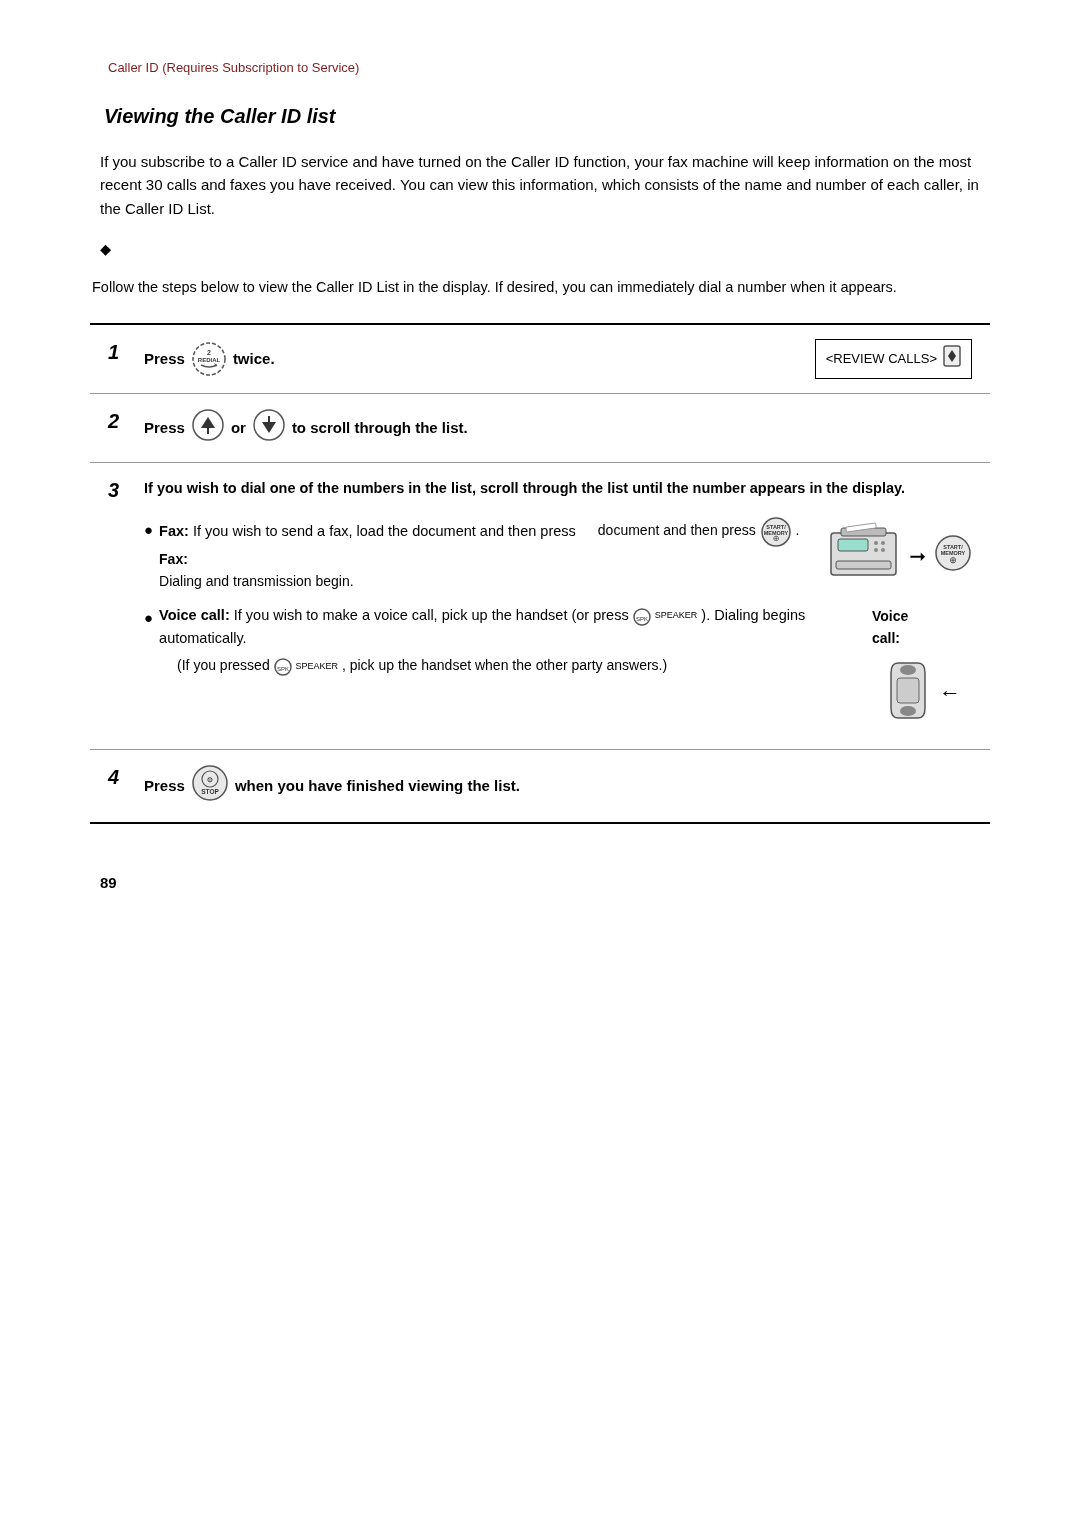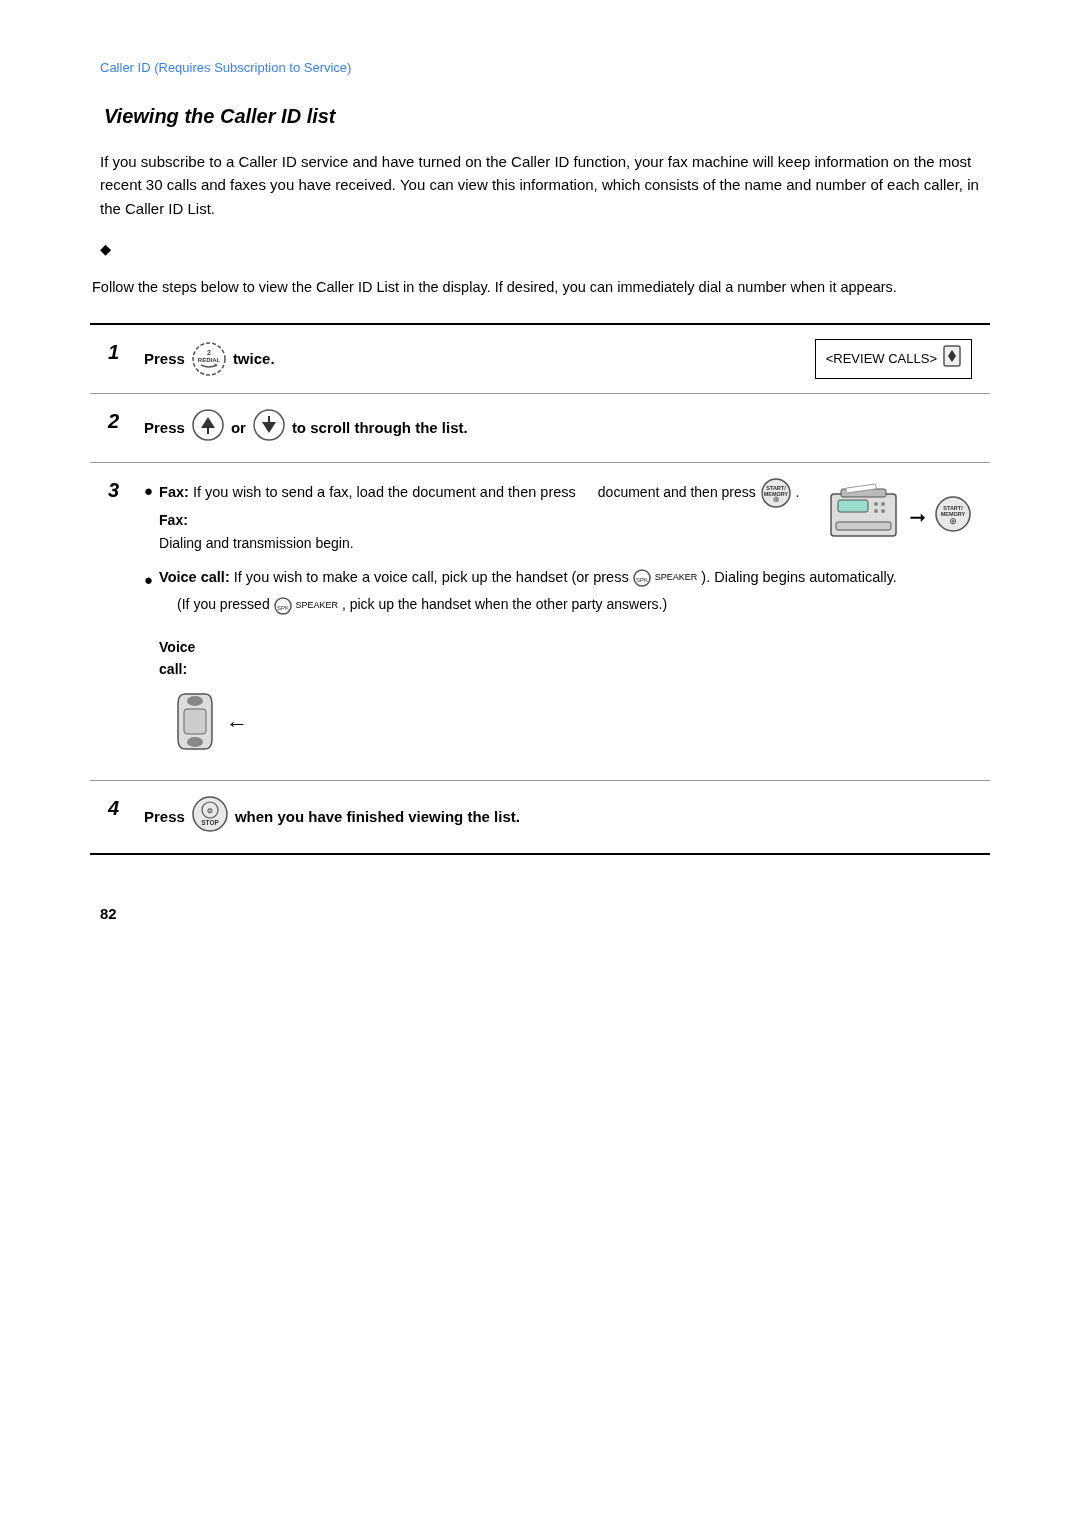--- a/index.html
+++ b/index.html
@@ -7,23 +7,23 @@
       background: #fff;
       font-family: Arial, Helvetica, sans-serif;
       font-size: 15px;
       color: #000;
       width: 1080px;
       min-height: 1528px;
       padding: 60px 90px 60px 90px;
     }
     .page-header {
       font-size: 13px;
-      color: #3b82f6;
+      color: #7f1d1d;
       margin-bottom: 30px;
-      margin-left: 10px;
+      margin-left: 18px;
     }
     .section-title {
       font-style: italic;
       font-weight: bold;
       font-size: 20px;
       margin-bottom: 22px;
       margin-left: 14px;
     }
     .intro-text {
       font-size: 15px;
@@ -258,20 +258,21 @@
           </svg>
         </span>
         <span>to  scroll through the list.</span>
       </div>
     </div>
   </div>
 
   <div class="step-row" style="align-items:flex-start;">
     <div class="step-number">3</div>
     <div class="step-content step3-inner">
+      <div class="step3-title">If you wish to dial one of the numbers in the list, scroll through the list until the number appears in the display.</div>
 
       <div class="bullet-item">
         <span class="bullet-dot">●</span>
         <div class="bullet-text">
           <span style="display:flex; align-items: center; gap: 20px;">
             <span>
               <b>Fax:</b><span> If you wish to send a fax, load the document and then press</span>
               <span class="sub-indent">
                 <span>document and then press </span>
                 
@@ -321,21 +322,21 @@
                 </svg>
               </span>
             </span>
           </span>
         </div>
       </div>
 
       <div class="bullet-item" style="margin-top:8px;">
         <span class="bullet-dot">●</span>
         <div class="bullet-text">
-          <span style="display:flex; align-items:flex-start; gap:20px;flex-direction:column;">
+          <span style="display:flex; align-items:flex-start; gap:20px;">
             <span>
               <b>Voice call:</b><span> If you wish to make a voice call, pick up the handset (or press</span>
               <span>
                 <svg width="18" height="18" viewBox="0 0 18 18" style="vertical-align:middle;">
                   <circle cx="9" cy="9" r="8" fill="none" stroke="#555" stroke-width="1.5"></circle>
                   <text x="9" y="13" text-anchor="middle" font-size="6" fill="#333" font-family="Arial">SPK</text>
                 </svg>
               </span>
               <span style="font-size:9px; vertical-align:middle;">SPEAKER</span>
               <span>). Dialing begins automatically.</span>
@@ -388,13 +389,13 @@
             <text x="19" y="30" text-anchor="middle" font-size="6.5" fill="#333" font-family="Arial" font-weight="bold">STOP</text>
           </svg>
         </span>
         <span>when you have finished viewing the list.</span>
       </div>
     </div>
   </div>
 
 </div>
 
-<div class="page-number">82</div>
+<div class="page-number">89</div>
 
 </body></html>

